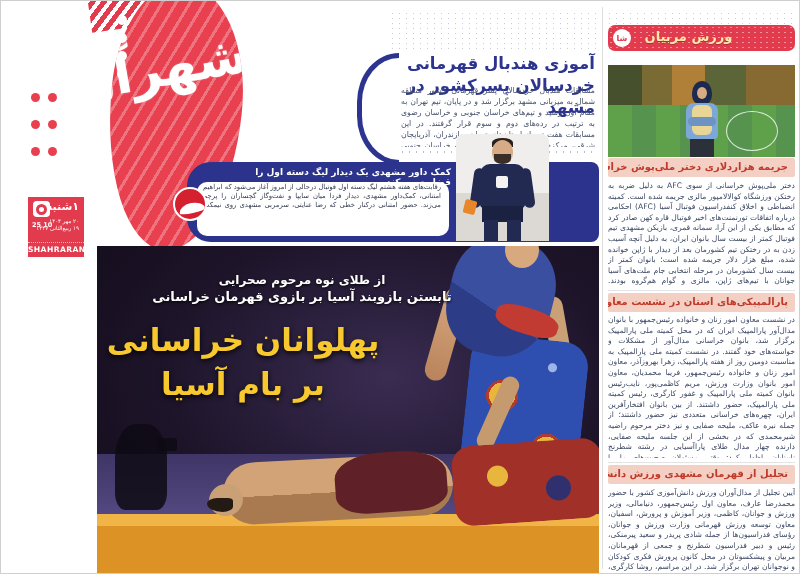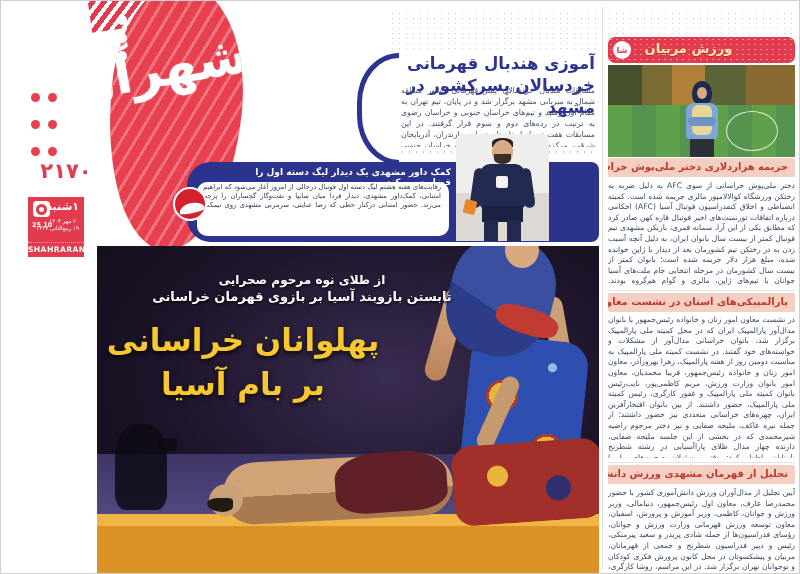--- a/index.html
+++ b/index.html
@@ -160,21 +160,21 @@
     font-weight:bold; text-shadow:0 1px 3px #000; z-index:5; }
   .hero-kicker .k1 { font-size:12px; line-height:16px; }
   .hero-kicker .k2 { font-size:13px; line-height:18px; }
   .hero-headline { left:-4px; top:72px; width:300px; text-align:center; color:#f7c92e;
     font-weight:bold; text-shadow:0 2px 5px rgba(0,0,0,.85); z-index:5; }
   .hero-headline .h1 { font-size:31px; line-height:44px; }
   .hero-headline .h2 { font-size:31px; line-height:44px; }
 
   
   .divider-v { left:601px; top:6px; width:1px; height:562px; background:#dddddd; }
-  .rc-banner { left:607px; top:36px; width:187px; height:26px; background:#e23b4e;
+  .rc-banner { left:607px; top:24px; width:187px; height:26px; background:#e23b4e;
     border-radius:7px; overflow:hidden;
     background-image:radial-gradient(circle, rgba(255,255,255,.45) .7px, transparent .8px);
     background-size:6px 5px; }
   .rc-banner-label { position:absolute; left:0; right:26px; top:4px; text-align:center;
     color:#ffe9a8; font-size:13px; font-weight:bold; text-shadow:0 1px 1px rgba(0,0,0,.25); }
   .rc-badge { position:absolute; left:5px; top:4px; width:18px; height:18px;
     background:#fff; border-radius:50%; color:#e23b4e; font-size:8px; font-weight:bold;
     display:flex; align-items:center; justify-content:center; }
   .rc-photo { left:607px; top:64px; width:187px; height:92px; overflow:hidden; }
   .rcp-trees { position:absolute; left:0; top:0; width:100%; height:40px;
@@ -224,21 +224,20 @@
     <div class="white-dot"></div>
   </div>
   <div class="abs logo-dots">
     <div class="logo-dot"></div>
     <div class="logo-dot"></div>
     <div class="logo-dot"></div>
     <div class="logo-dot"></div>
     <div class="logo-dot"></div>
     <div class="logo-dot"></div>
   </div>
-  <div class="abs issue-number rtl">۲۱۷۰</div>
 
   <div class="abs date-box">
     <div class="db-day rtl">۱شنبه</div>
     <div class="db-logo">
       <div class="db-logo-ring"></div>
     </div>
     <div class="db-dates rtl">
       <div>۲۰ مهر ۱۴۰۴</div>
       <div>۱۹ ربیع‌الثانی ۱۴۴۷</div>
     </div>

